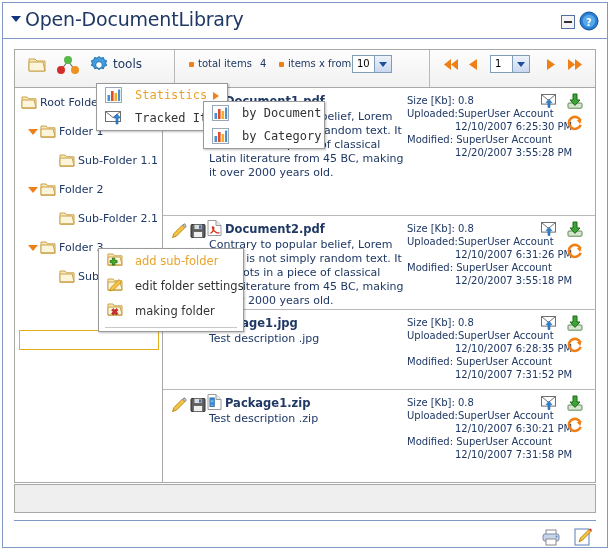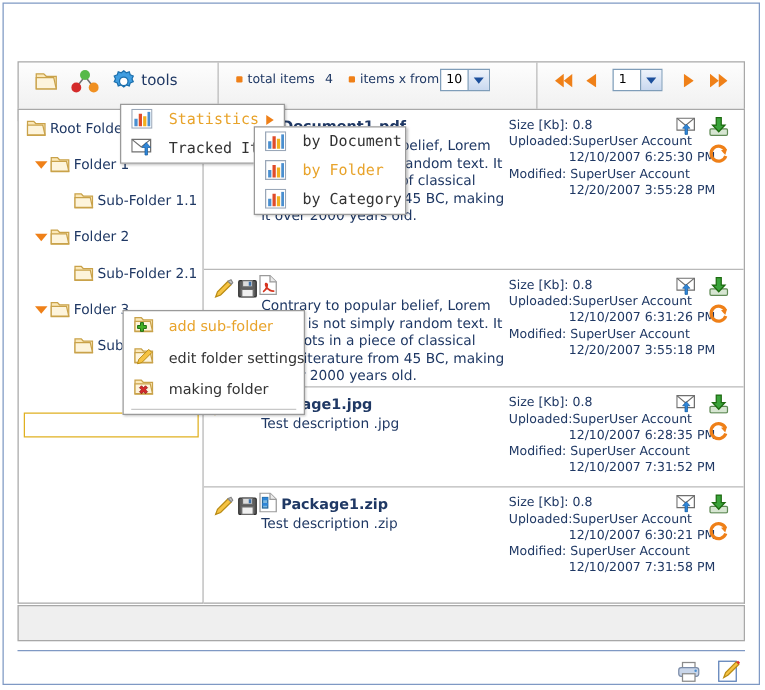--- a/index.html
+++ b/index.html
@@ -155,20 +155,32 @@
   #menu-ctx .menu-item{
     font-family:"DejaVu Sans","Liberation Sans",sans-serif;font-size:11.5px;
     padding-left:36px;height:25px;line-height:25px;
   }
 </style>
 </head>
 <body>
 
 <div id="module">
 
+  <div id="titlebar">
+    <div id="title-collapse"></div>
+    <div id="title-text">Open-DocumentLibrary</div>
+    <div id="min-box"></div>
+    <div id="help-icon">
+      <svg width="20" height="20" viewBox="0 0 20 20">
+        <circle cx="10" cy="10" r="9" fill="#2a7fd4" stroke="#0d4e94" stroke-width="1"></circle>
+        <circle cx="10" cy="10" r="6.2" fill="#57a8ea"></circle>
+        <text x="10" y="14.5" font-size="10" font-weight="bold" fill="#ffffff" text-anchor="middle" font-family="DejaVu Sans, sans-serif">?</text>
+      </svg>
+    </div>
+  </div>
 
   <div id="toolbar">
 
     <div class="tb-seg" id="tb-left">
       <span class="tb-icon" style="left:12px;">
         <svg width="20" height="20" viewBox="0 0 20 20">
           <path d="M2 4 h6 l2 2 h8 v10 H2 z" fill="#fbe8b8" stroke="#c9a24a" stroke-width="1"></path>
           <path d="M2 7 h14 l2 9 H2 z" fill="#fdf4dc" stroke="#c9a24a" stroke-width="1"></path>
         </svg>
       </span>
@@ -336,20 +348,21 @@
                 <rect x="1" y="1.5" width="14" height="13" rx="1" fill="#5c5c5c" stroke="#2e2e2e"></rect>
                 <rect x="4" y="1.5" width="8" height="5" fill="#dcdcdc" stroke="#6a6a6a"></rect>
                 <rect x="9" y="2.4" width="2" height="3.2" fill="#3c6fa8"></rect>
                 <rect x="3.4" y="8.5" width="9.2" height="6" fill="#f0f0f0" stroke="#6a6a6a"></rect>
               </svg></span></span>
           <span class="doc-ficon"><svg width="15" height="16" viewBox="0 0 15 16">
               <path d="M1 .5 h8 l5 5 V15.5 H1 z" fill="#ffffff" stroke="#9a9a9a"></path>
               <path d="M9 .5 v5 h5" fill="#eaeaea" stroke="#9a9a9a"></path>
               <path d="M3.5 13.5 c3-2 4-6 2.6-6.6 -1.3-.6 -.6 3.6 3 5.4 1.6 .8 3.4 .5 3.4 .5" fill="none" stroke="#d6341f" stroke-width="1.4"></path>
             </svg></span>
+          <span class="doc-title">Document2.pdf</span>
           <span class="doc-desc">Contrary to popular belief, Lorem Ipsum is not simply random text. It has roots in a piece of classical Latin literature from 45 BC, making it over 2000 years old.</span>
           <span class="meta"><span class="meta-row"><span class="k">Size [Kb]:</span> <span>0.8</span></span><br><span class="meta-row"><span class="k">Uploaded:</span><span>SuperUser Account</span></span><br><span class="meta-row meta-indent">12/10/2007 6:31:26 PM</span><br><span class="meta-row"><span class="k">Modified:</span> <span>SuperUser Account</span></span><br><span class="meta-row meta-indent">12/20/2007 3:55:18 PM</span></span>
           <span class="row-icons">
             <span class="ri" style="left:0;top:1px"><svg width="17" height="14" viewBox="0 0 17 14">
                 <rect x="0.5" y="0.5" width="14" height="9.6" fill="#ffffff" stroke="#6f6f6f"></rect>
                 <path d="M0.5 0.5 L7.5 6.4 L14.5 0.5" fill="none" stroke="#6f6f6f"></path>
                 <path d="M7 13.5 V8.6 H5.1 L8 5.3 l2.9 3.3 H9 v4.9 z" fill="#2f86d8" stroke="#1a5fa0" stroke-width=".6"></path>
               </svg></span>
             <span class="ri" style="left:26px;top:0"><svg width="16" height="16" viewBox="0 0 16 16">
                 <rect x="1" y="10" width="14" height="5.2" rx="1" fill="#d7e6d2" stroke="#5f8a55"></rect>
@@ -475,27 +488,20 @@
 
   <div class="menu" id="menu-stats">
     <div id="stats-menu-items">
         <div class="menu-item"><span class="mi-ico"><svg width="17" height="16" viewBox="0 0 17 16">
               <rect x="0.5" y="0.5" width="16" height="15" fill="#ffffff" stroke="#9aa7b8"></rect>
               <rect x="2.5" y="8" width="2.6" height="6" fill="#4a8fd0"></rect>
               <rect x="6" y="4" width="2.6" height="10" fill="#e04b2a"></rect>
               <rect x="9.5" y="6" width="2.6" height="8" fill="#f2b01e"></rect>
               <rect x="13" y="2.5" width="2.2" height="11.5" fill="#4a8fd0"></rect>
             </svg></span><span>by Document</span></div>
-        <div class="menu-item hl"><span class="mi-ico"><svg width="17" height="16" viewBox="0 0 17 16">
-              <rect x="0.5" y="0.5" width="16" height="15" fill="#ffffff" stroke="#9aa7b8"></rect>
-              <rect x="2.5" y="8" width="2.6" height="6" fill="#4a8fd0"></rect>
-              <rect x="6" y="4" width="2.6" height="10" fill="#e04b2a"></rect>
-              <rect x="9.5" y="6" width="2.6" height="8" fill="#f2b01e"></rect>
-              <rect x="13" y="2.5" width="2.2" height="11.5" fill="#4a8fd0"></rect>
-            </svg></span><span>by Folder</span></div>
         <div class="menu-item"><span class="mi-ico"><svg width="17" height="16" viewBox="0 0 17 16">
               <rect x="0.5" y="0.5" width="16" height="15" fill="#ffffff" stroke="#9aa7b8"></rect>
               <rect x="2.5" y="8" width="2.6" height="6" fill="#4a8fd0"></rect>
               <rect x="6" y="4" width="2.6" height="10" fill="#e04b2a"></rect>
               <rect x="9.5" y="6" width="2.6" height="8" fill="#f2b01e"></rect>
               <rect x="13" y="2.5" width="2.2" height="11.5" fill="#4a8fd0"></rect>
             </svg></span><span>by Category</span></div>
       </div>
   </div>
 

